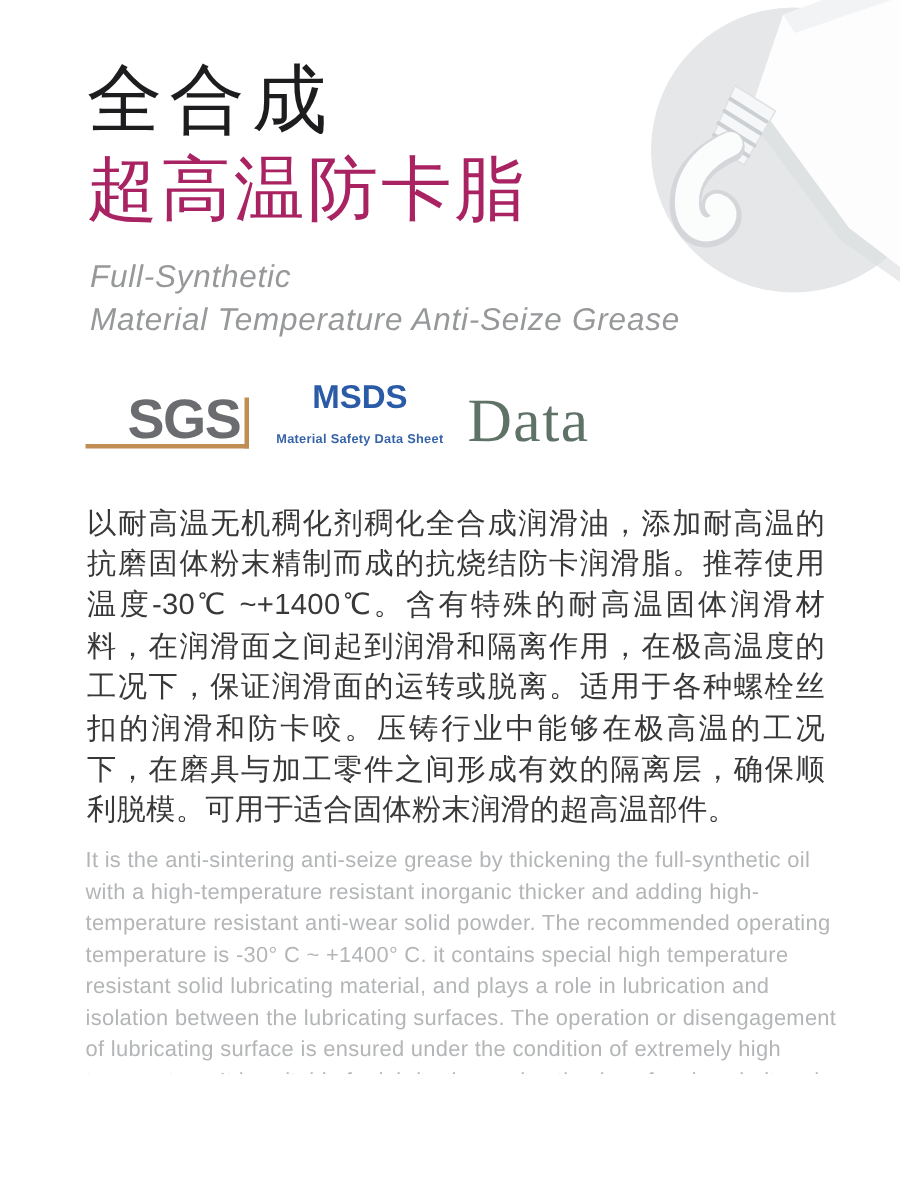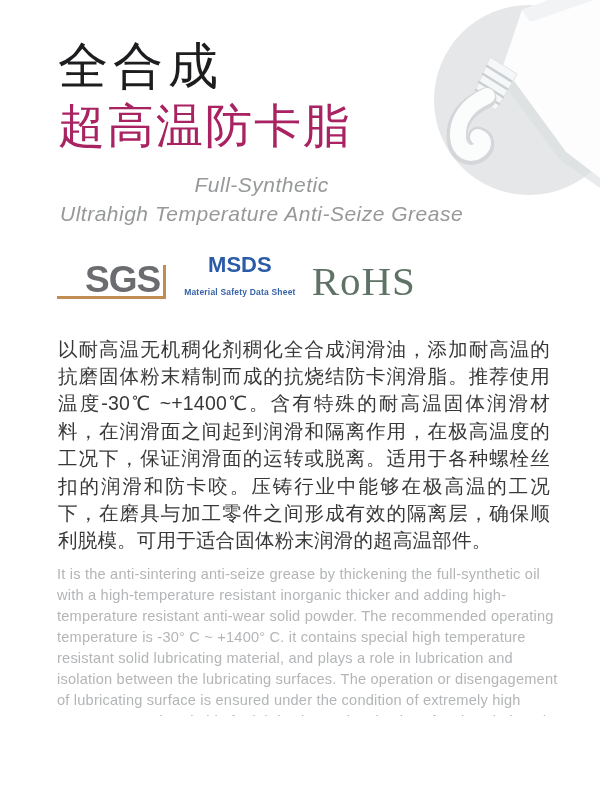--- a/index.html
+++ b/index.html
@@ -15,21 +15,20 @@
   }
   .title-accent {
     position:absolute; left:58px; top:97px;
     font-size:47px; font-weight:400; color:#a92261; letter-spacing:2px;
     line-height:1.25; white-space:nowrap;
   }
   .subtitle {
     position:absolute; left:60px; top:170px;
     font-style:italic; color:#96989a; font-size:21px; line-height:29px;
     letter-spacing:0.5px;
-    text-align:center;
   }
   .certs {
     position:absolute; left:57px; top:247px; height:52px;
     display:flex; align-items:flex-end;
   }
   .sgs-box {
     border-bottom:3px solid #c08d52; border-right:3px solid #c08d52;
     padding:0 3px 1px 28px;
     margin-top:48px;
   }
@@ -85,32 +84,32 @@
 
     <path d="M 486,98 C 466,107 456,121 457,138 C 458,153 470,159 480,151 C 486,146 485,139 478,137" fill="none" stroke="#d4d6d9" stroke-width="21" stroke-linecap="round"></path>
     <path d="M 487,96 C 467,105 457,120 458,137 C 459,151 470,157 479,150 C 485,145 484,139 478,137" fill="none" stroke="#fbfcfc" stroke-width="16" stroke-linecap="round"></path>
   </svg>
 
   <div class="title-cn">全合成</div>
   <div class="title-accent">超高温防卡脂</div>
 
   <div class="subtitle">
     <div>Full-Synthetic</div>
-    <div>Ultrahigh Temperature Anti-Seize Grease</div>
+    <div>Material Temperature Anti-Seize Grease</div>
   </div>
 
   <div class="certs">
     <div class="sgs-box">
       <span class="sgs-text">SGS</span>
     </div>
     <div class="msds-box">
       <span class="msds-big">MSDS</span>
       <span class="msds-small">Material Safety Data Sheet</span>
     </div>
     <div class="rohs-box">
-      <span class="rohs-text">RoHS</span>
+      <span class="rohs-text">Data</span>
     </div>
   </div>
 
   <p class="desc-cn">以耐高温无机稠化剂稠化全合成润滑油，添加耐高温的抗磨固体粉末精制而成的抗烧结防卡润滑脂。推荐使用温度-30℃ ~+1400℃。含有特殊的耐高温固体润滑材料，在润滑面之间起到润滑和隔离作用，在极高温度的工况下，保证润滑面的运转或脱离。适用于各种螺栓丝扣的润滑和防卡咬。压铸行业中能够在极高温的工况下，在磨具与加工零件之间形成有效的隔离层，确保顺利脱模。可用于适合固体粉末润滑的超高温部件。</p>
   <p class="desc-en">It is the anti-sintering anti-seize grease by thickening the full-synthetic oil with a high-temperature resistant inorganic thicker and adding high-temperature resistant anti-wear solid powder. The recommended operating temperature is -30° C ~ +1400° C. it contains special high temperature resistant solid lubricating material, and plays a role in lubrication and isolation between the lubricating surfaces. The operation or disengagement of lubricating surface is ensured under the condition of extremely high temperature. It is suitable for lubrication and anti-seize of various bolt and thread. In die casting industry, an effective isolation layer can be formed between grinding tools and machined parts at very high temperature to ensure smooth demoulding. It can be used for ultra-high temperature parts suitable for solid powder lubrication.</p>
 
 </div>
 
 </body></html>

